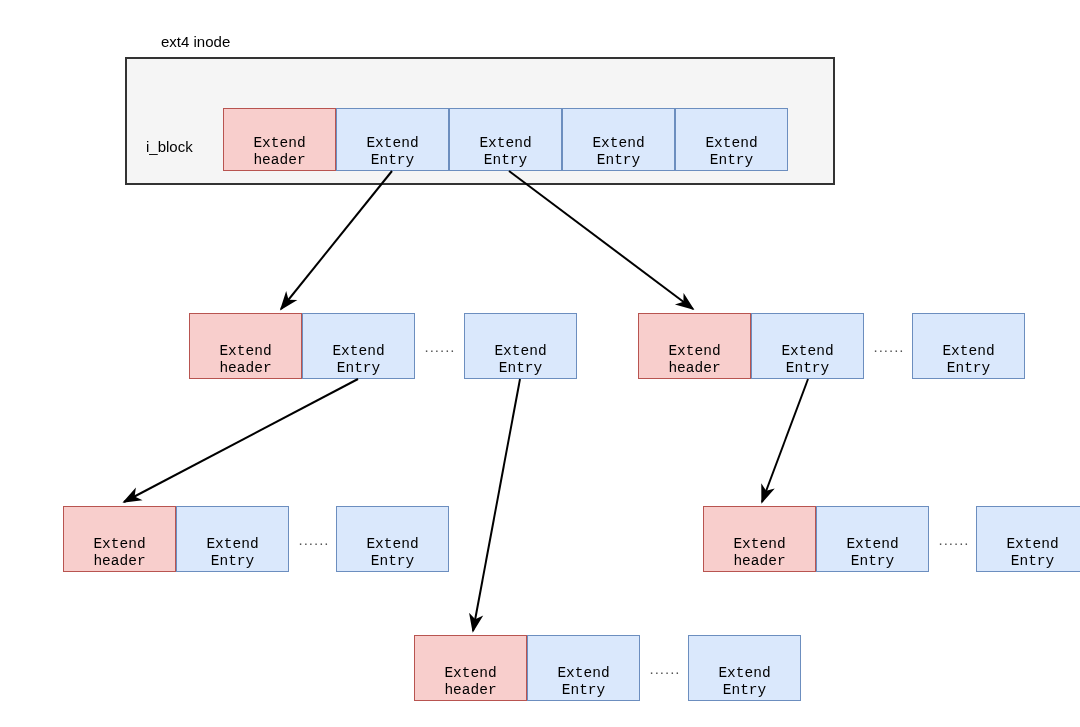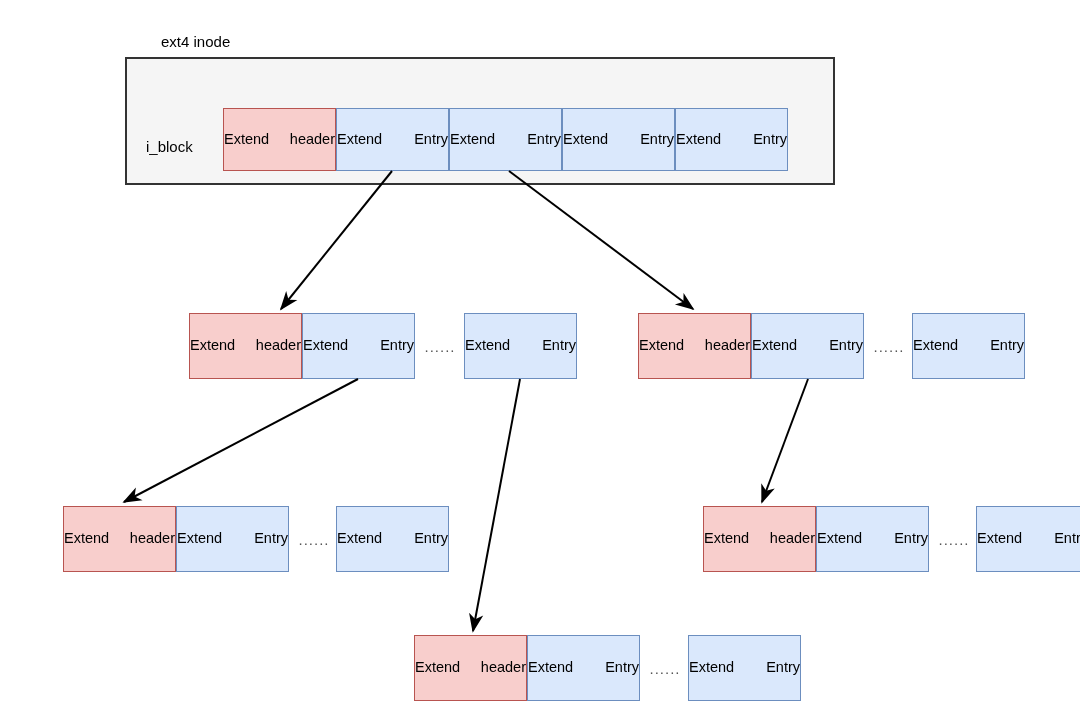--- a/index.html
+++ b/index.html
@@ -29,27 +29,29 @@
     font-size:15px;
     color:#000000;
     white-space:nowrap;
   }
 
   
   .cell{
     position:absolute;
     box-sizing:border-box;
     display:flex;
+    flex-direction:column;
     align-items:center;
-    justify-content:space-between;
+    justify-content:flex-end;
     font-size:14.5px;
     line-height:1.22;
     color:#000000;
     text-align:center;
     white-space:nowrap;
+    font-family:Liberation Mono, monospace;
   }
   .cell.header{
     background:#f8cecc;
     border:1.6px solid #b85450;
   }
   .cell.entry{
     background:#dae8fc;
     border:1.6px solid #6c8ebf;
   }
   .cell .l1,.cell .l2{display:block;}

